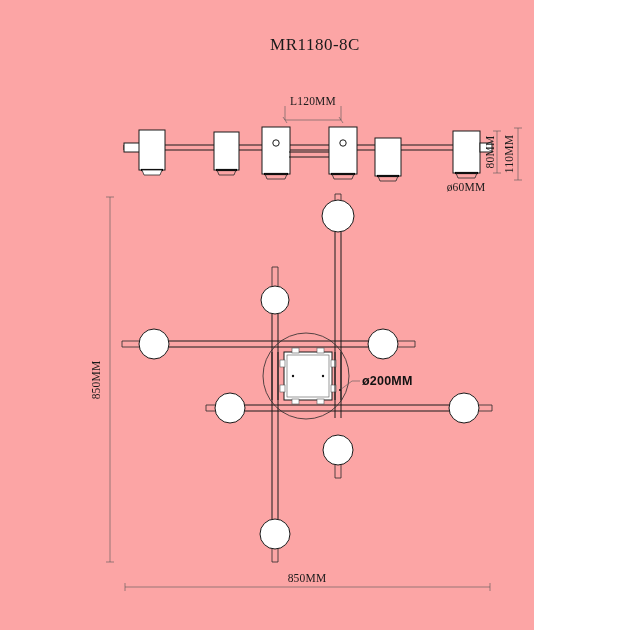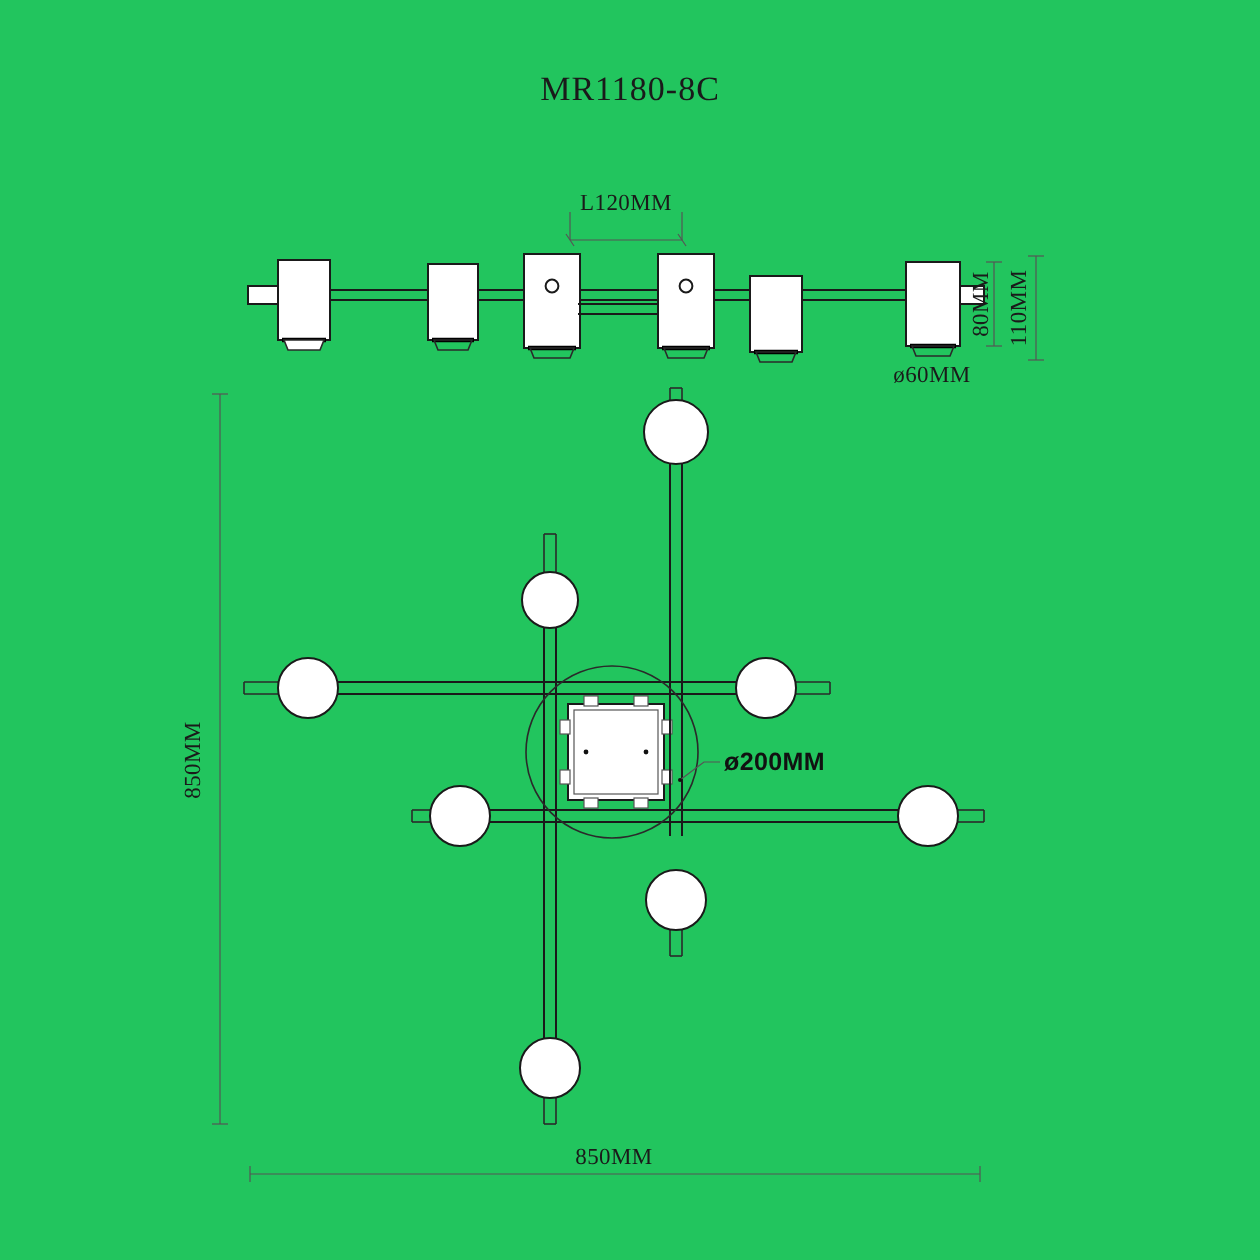--- a/index.html
+++ b/index.html
@@ -10,23 +10,23 @@
   body {
     width: 630px;
     height: 630px;
     font-family: "Liberation Serif", serif;
     position: relative;
     overflow: hidden;
   }
   #sheet {
     position: absolute;
     left: 0; top: 0;
-    width: 630px;
+    width: 534px;
     height: 630px;
-    background: #22c55e;
+    background: #fca5a5;
   }
   svg.drawing {
     position: absolute;
     left: 0; top: 0;
     width: 630px;
     height: 630px;
     display: block;
   }
   .title-text {
     font-family: "Liberation Serif", serif;

